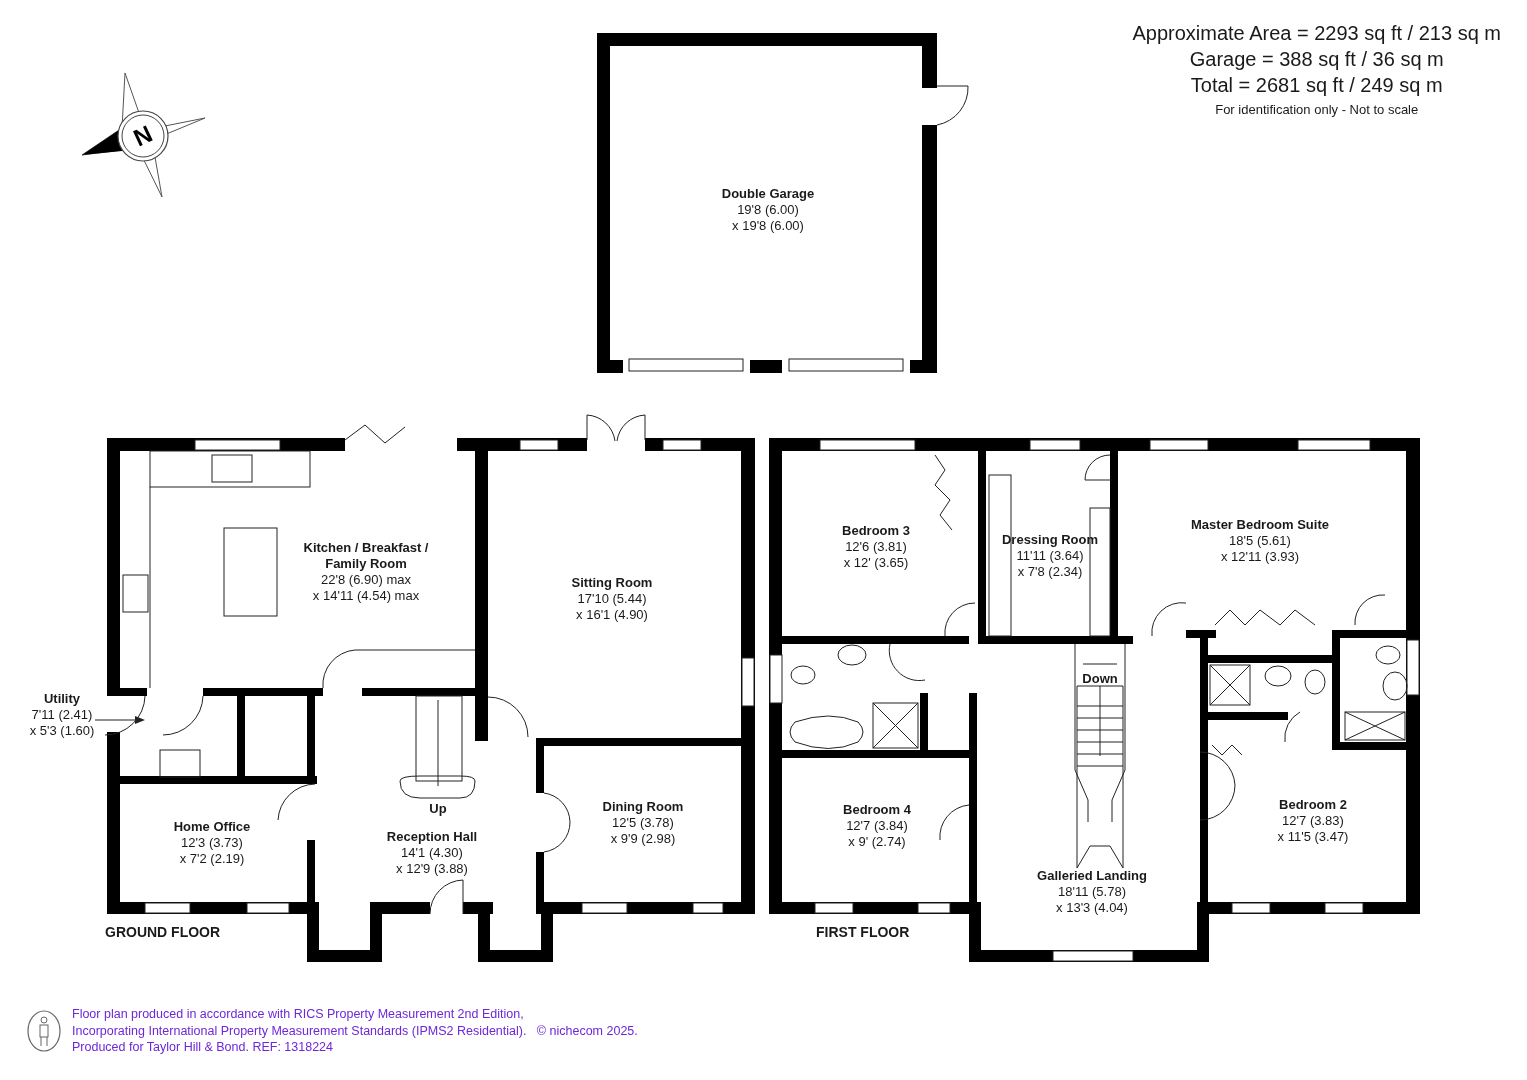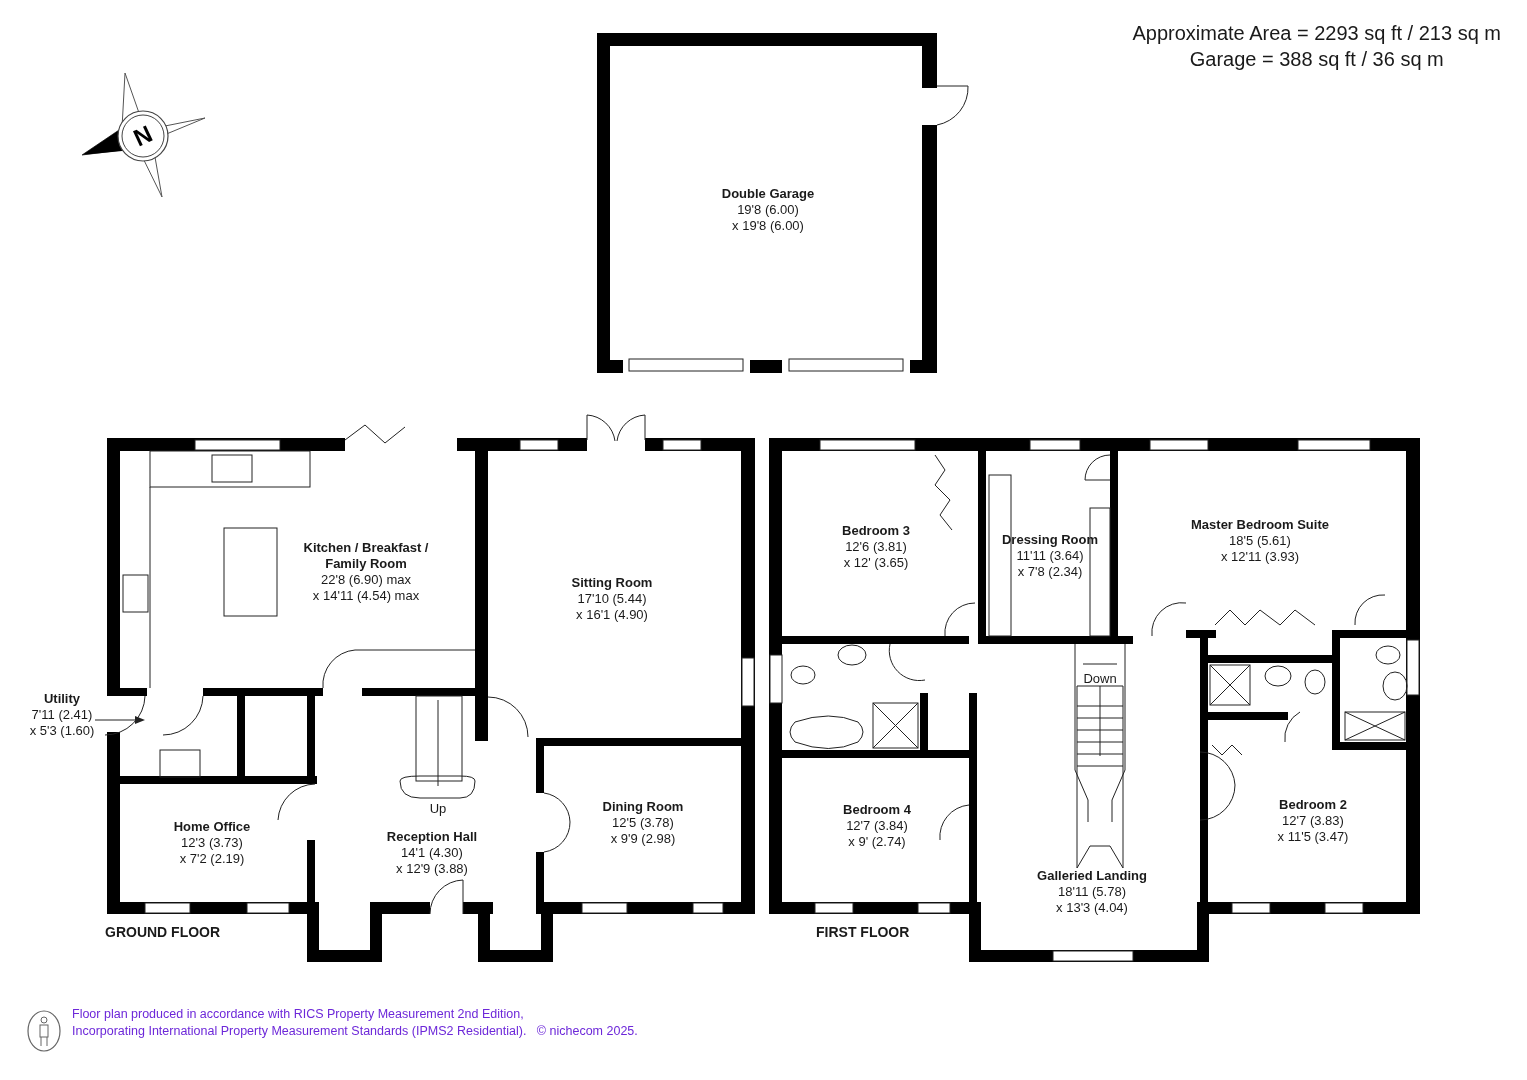--- a/index.html
+++ b/index.html
@@ -9,21 +9,21 @@
   .thin { fill: none; stroke: #222; stroke-width: 1; }
   .win { fill: #fff; stroke: #222; stroke-width: 1; }
   .lbl { position: absolute; text-align: center; font-size: 13px; line-height: 16px; color: #1a1a1a; white-space: nowrap; transform: translateX(-50%); }
   .lbl .nm { font-weight: bold; display: block; }
   .lbl .dm { display: block; }
   .floor-title { position: absolute; font-weight: bold; font-size: 14px; color: #1a1a1a; }
   .area { position: absolute; right: 26px; top: 20px; text-align: center; font-size: 20px; line-height: 26px; color: #1a1a1a; }
   .area .note { font-size: 13px; line-height: 24px; }
   .footer { position: absolute; left: 72px; top: 1006px; font-size: 12.5px; line-height: 16.5px; color: #6d28d9; }
   .footer-icon { position: absolute; left: 26px; top: 1010px; width: 36px; height: 42px; }
-  .stair-lbl { position: absolute; font-weight: normal; font-size: 13px; transform: translateX(-50%); }
+  .stair-lbl { position: absolute; font-weight: bold; font-size: 13px; transform: translateX(-50%); }
 </style>
 </head>
 <body>
 
 <svg class="plan" width="1527" height="1080" viewBox="0 0 1527 1080">
 
   <g>
     <polygon points="125,73 145,130 205,118 152,140 162,197 138,148 82,155 122,128" fill="#fff" stroke="#555" stroke-width="1"></polygon>
     <polygon points="82,155 122,128 132,150" fill="#000"></polygon>
     <circle cx="143" cy="136" r="25" fill="#fff" stroke="#444" stroke-width="1.2"></circle>
@@ -169,20 +169,22 @@
 
   <g>
     <path d="M95,720 L135,720" stroke="#222" stroke-width="1"></path>
     <polygon points="135,716 145,720 135,724" fill="#222"></polygon>
   </g>
 </svg>
 
 <div class="area">
   <div>Approximate Area = 2293 sq ft / 213 sq m</div>
   <div>Garage = 388 sq ft / 36 sq m</div>
+  <div>Total = 2681 sq ft / 249 sq m</div>
+  <div class="note">For identification only - Not to scale</div>
 </div>
 
 <div class="lbl" style="left:768px; top:186px;">
   <span class="nm">Double Garage</span>
   <span class="dm">19'8 (6.00)</span>
   <span class="dm">x 19'8 (6.00)</span>
 </div>
 
 <div class="lbl" style="left:366px; top:540px;">
   <span class="nm">Kitchen / Breakfast /</span>
@@ -267,13 +269,14 @@
 
 <svg class="footer-icon" viewBox="0 0 36 42">
   <ellipse cx="18" cy="21" rx="16" ry="20" fill="none" stroke="#666" stroke-width="1.2"></ellipse>
   <circle cx="18" cy="10" r="3" fill="none" stroke="#666" stroke-width="1"></circle>
   <rect x="14" y="15" width="8" height="12" fill="none" stroke="#666" stroke-width="1"></rect>
   <path d="M15,27 L15,36 M21,27 L21,36" stroke="#666" stroke-width="1"></path>
 </svg>
 <div class="footer">
   <div>Floor plan produced in accordance with RICS Property Measurement 2nd Edition,</div>
   <div><span>Incorporating International Property Measurement Standards (IPMS2 Residential).</span>&nbsp;&nbsp;&nbsp;<span>© nichecom 2025.</span></div>
+  <div>Produced for Taylor Hill &amp; Bond.   REF: 1318224</div>
 </div>
 
 </body></html>

